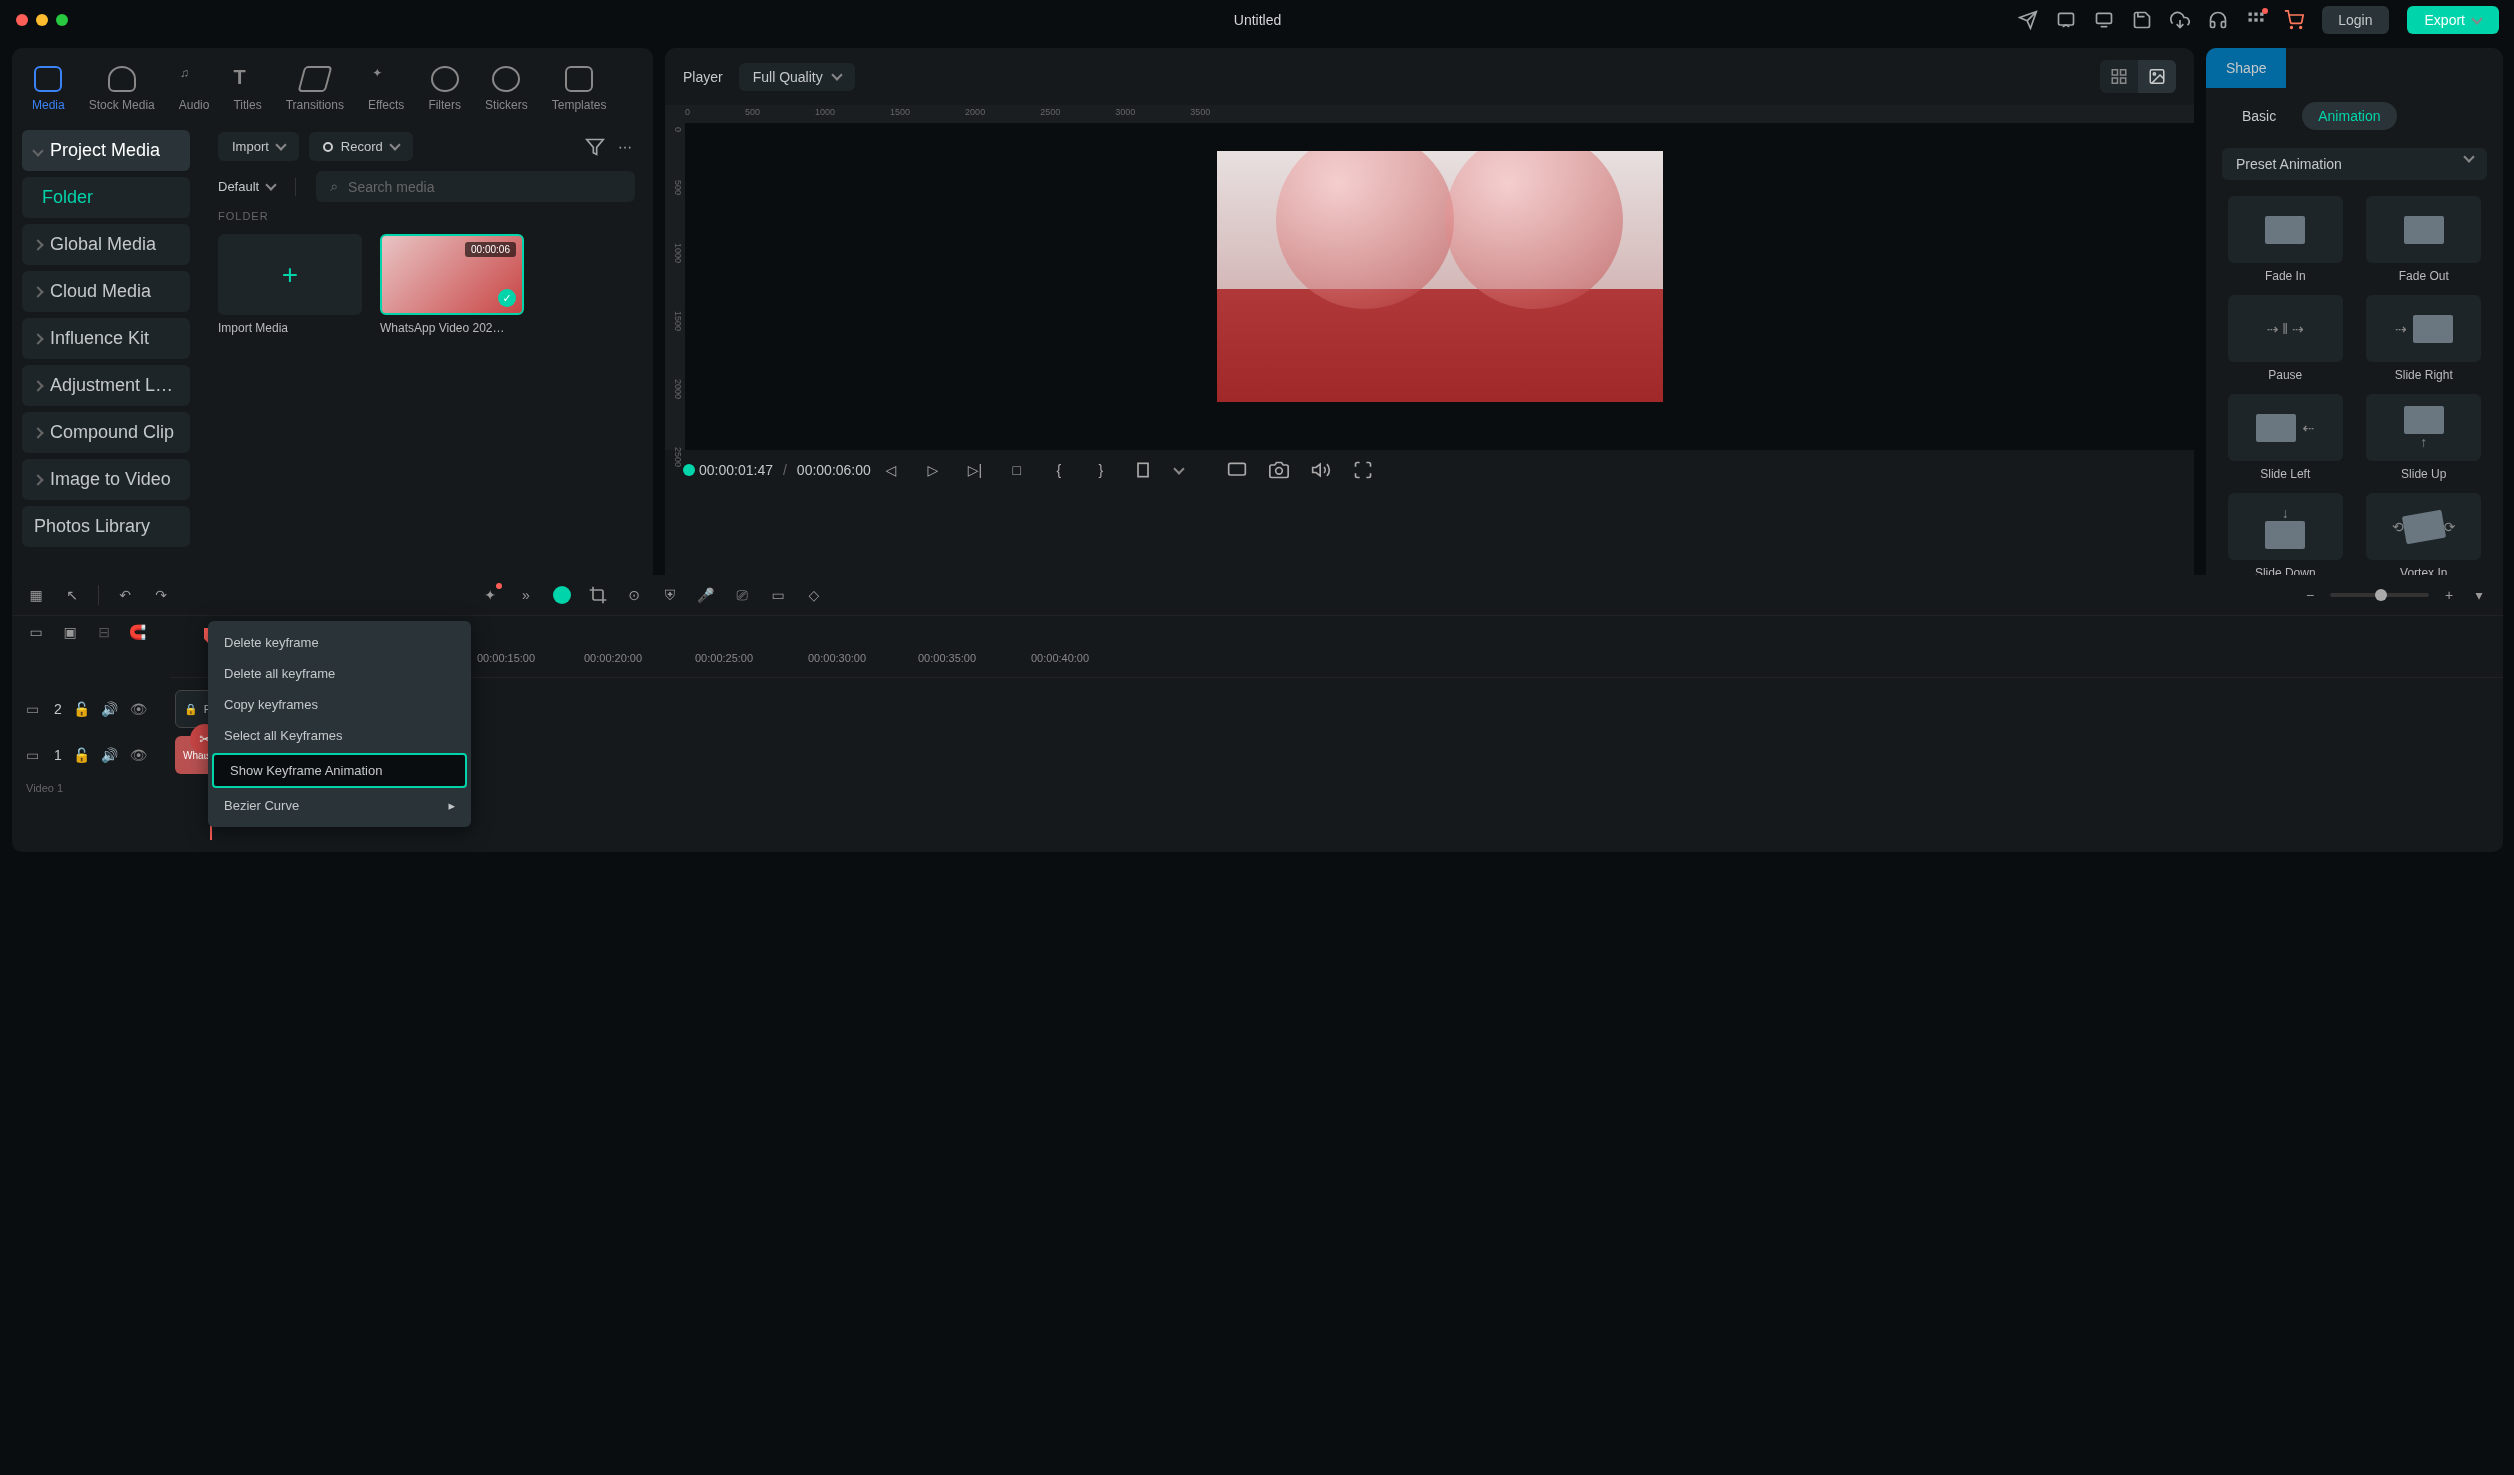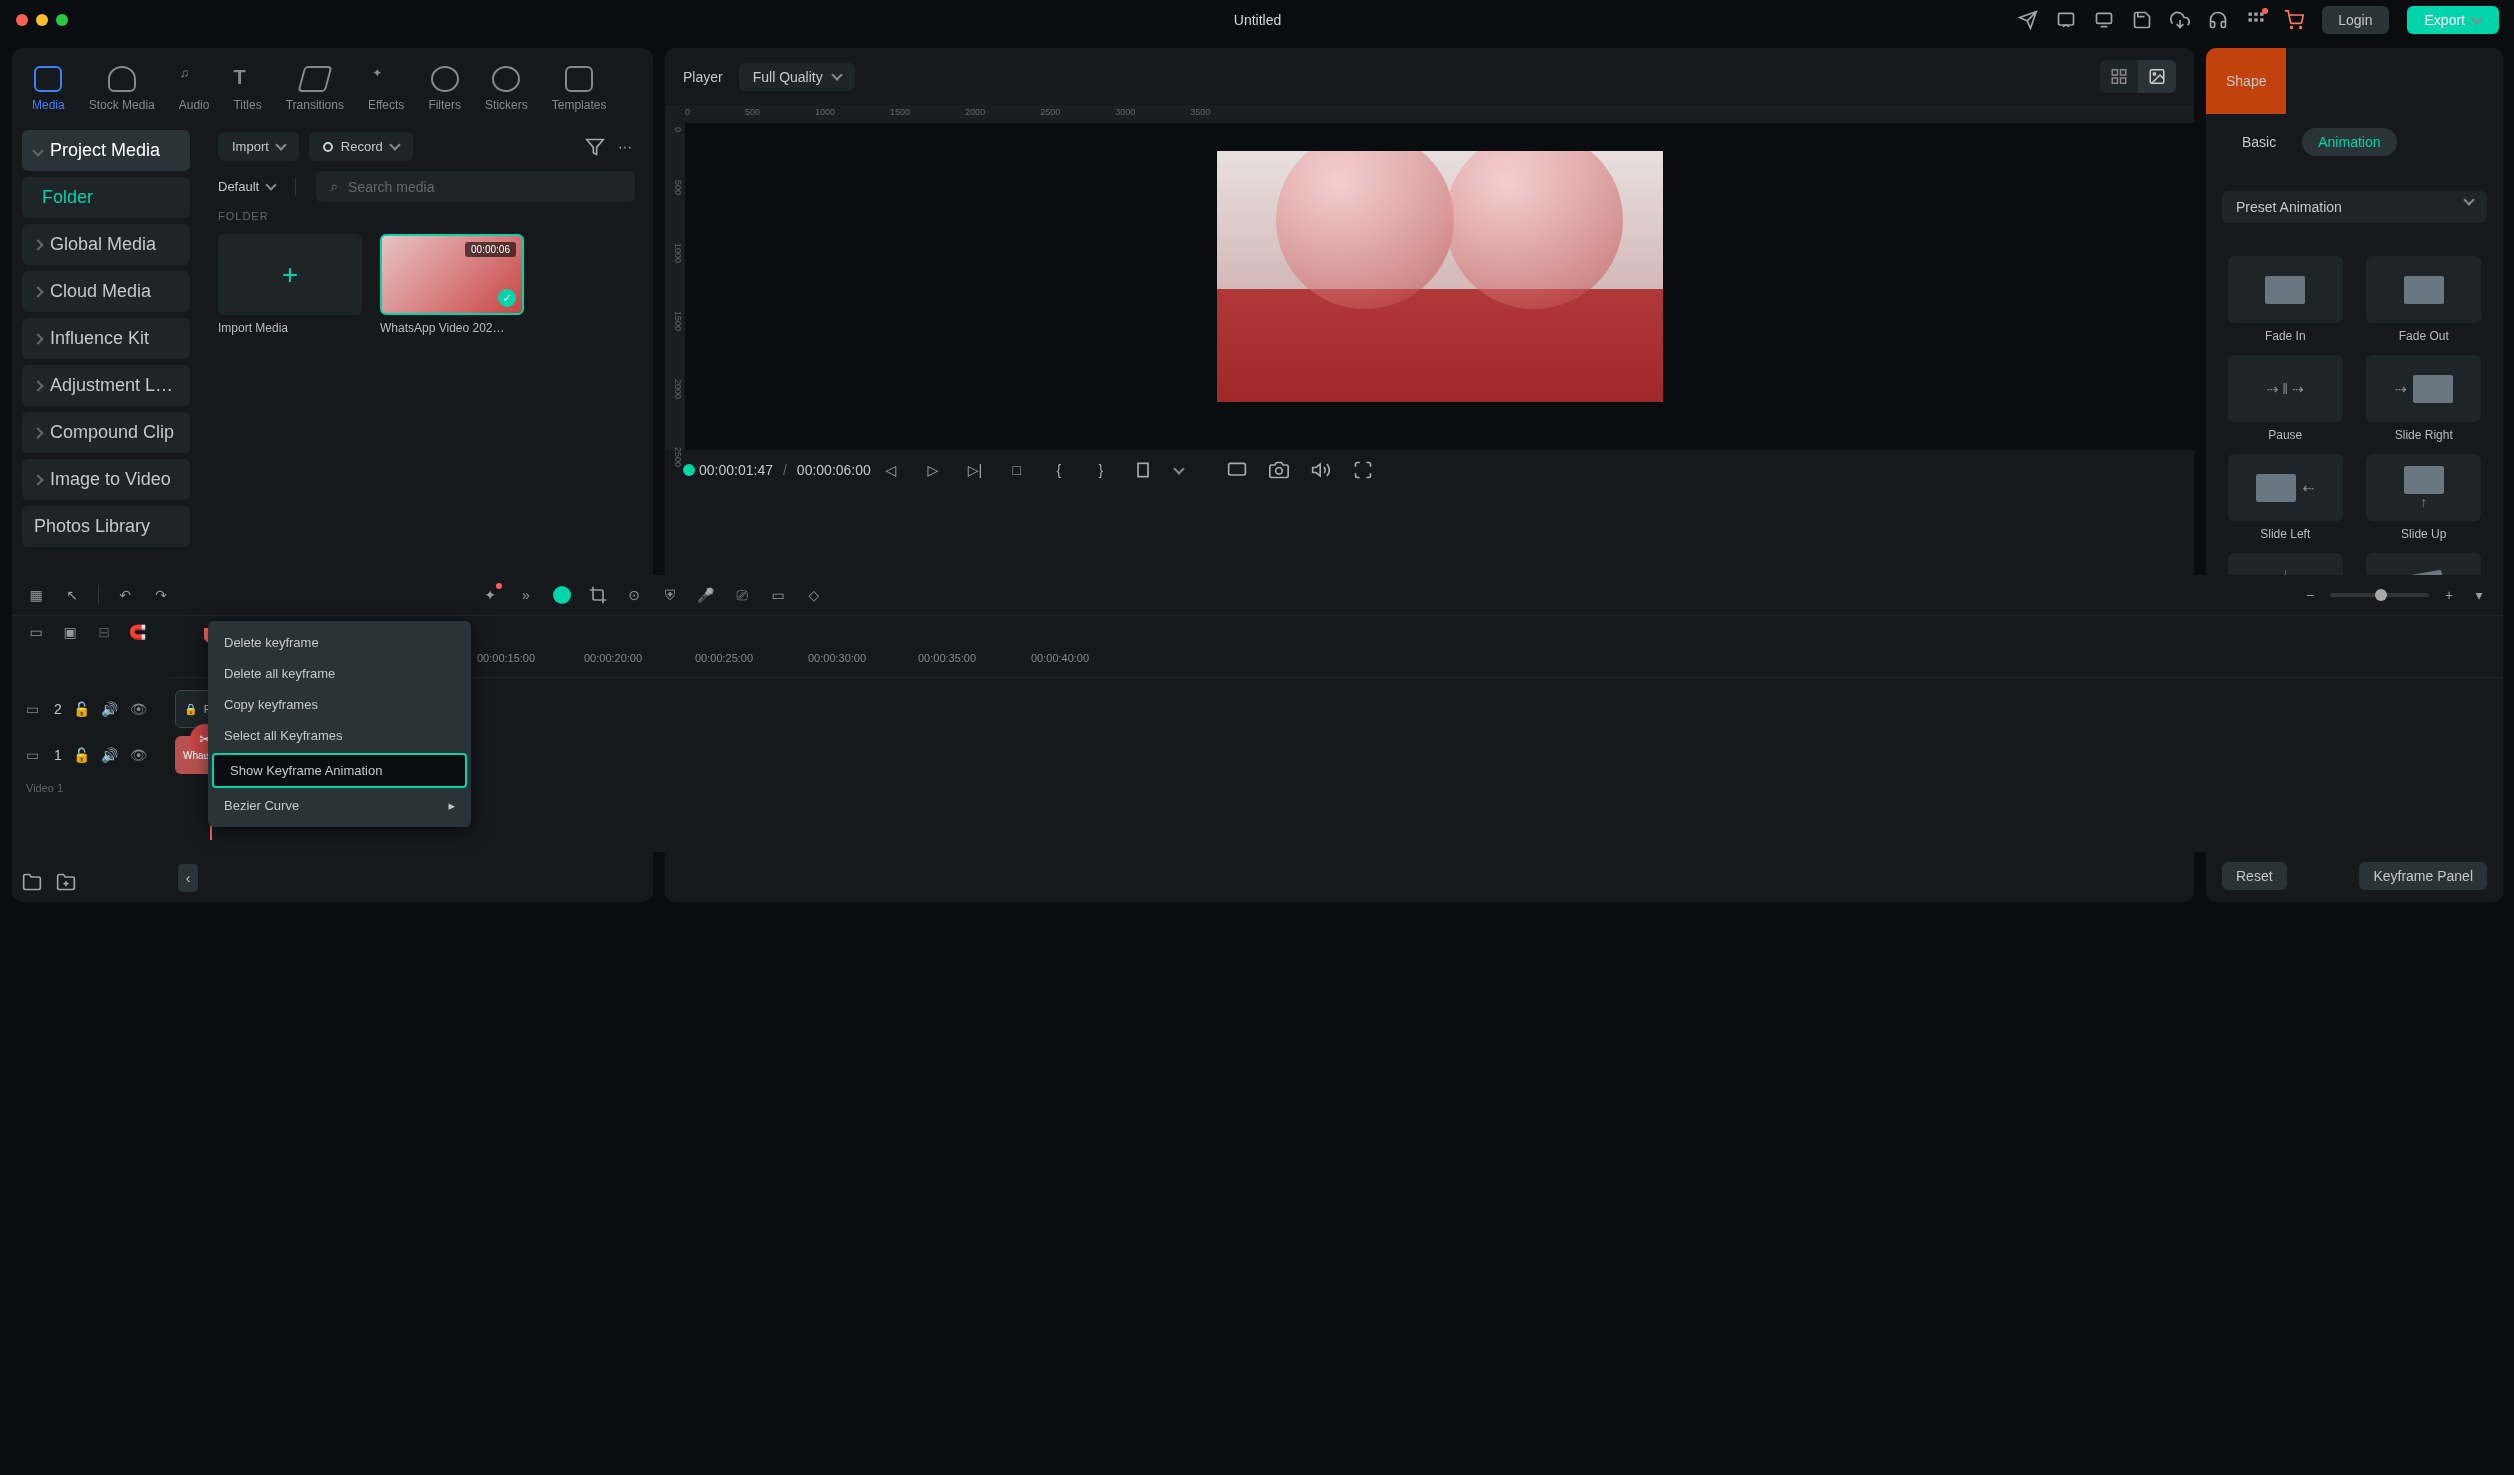--- a/index.html
+++ b/index.html
@@ -55,25 +55,25 @@
 .globe.g1{left:59px}.globe.g2{right:40px}
 .player-controls{padding:10px 18px;display:flex;flex-direction:row;gap:10px}
 .progress-row{display:flex;align-items:center;gap:16px}
 .progress-bar{flex:1;max-width:218px;height:4px;background:#333;border-radius:2px;position:relative}
 .progress-fill{width:30%;height:100%;background:#00d4aa;border-radius:2px}
 .progress-thumb{position:absolute;left:30%;top:-4px;width:12px;height:12px;background:#00d4aa;border-radius:50%}
 .time-display{margin-left:auto;font-size:14px;display:flex;gap:10px}
 .player-buttons{display:flex;align-items:center;gap:22px}
 .pbtn{width:20px;height:20px;cursor:pointer;color:#aaa;display:flex;align-items:center;justify-content:center}
 .inspector{background:#15191c;border-radius:10px;display:flex;flex-direction:column}
-.shape-tab{padding:25px 20px;background:#c2410c;border-radius:10px 0 0 0;width:fit-content}
+.shape-tab{padding:12px 20px;background:#0369a1;border-radius:10px 0 0 0;width:fit-content}
 .inspector-tabs{display:flex;gap:10px;padding:14px 20px}
 .insp-tab{padding:6px 16px;border-radius:14px;cursor:pointer}
 .insp-tab.active{background:#2a3438;color:#00d4aa}
-.preset-select{margin:21px 16px;background:#1e2529;padding:8px 14px;border-radius:6px;display:flex;justify-content:space-between;cursor:pointer}
+.preset-select{margin:4px 16px;background:#1e2529;padding:8px 14px;border-radius:6px;display:flex;justify-content:space-between;cursor:pointer}
 .anim-grid{display:grid;grid-template-columns:1fr 1fr;gap:12px;padding:12px 16px;overflow-y:auto;flex:1}
 .anim-item{display:flex;flex-direction:column;align-items:center;gap:6px;cursor:pointer}
 .anim-thumb{width:115px;height:67px;background:#1e2529;border-radius:6px;display:flex;align-items:center;justify-content:center;position:relative}
 .anim-thumb.selected{border:2px solid #00d4aa}
 .anim-inner{width:40px;height:28px;background:#6a7680;border-radius:2px}
 .anim-label{font-size:12px;color:#bbb}
 .inspector-footer{padding:12px 16px;display:flex;justify-content:space-between}
 .reset-btn{background:#2a3438;padding:6px 14px;border-radius:6px;cursor:pointer}
 .kf-btn{background:#2a3438;padding:6px 14px;border-radius:6px;cursor:pointer}
 .timeline-section{padding:0 12px 12px}

